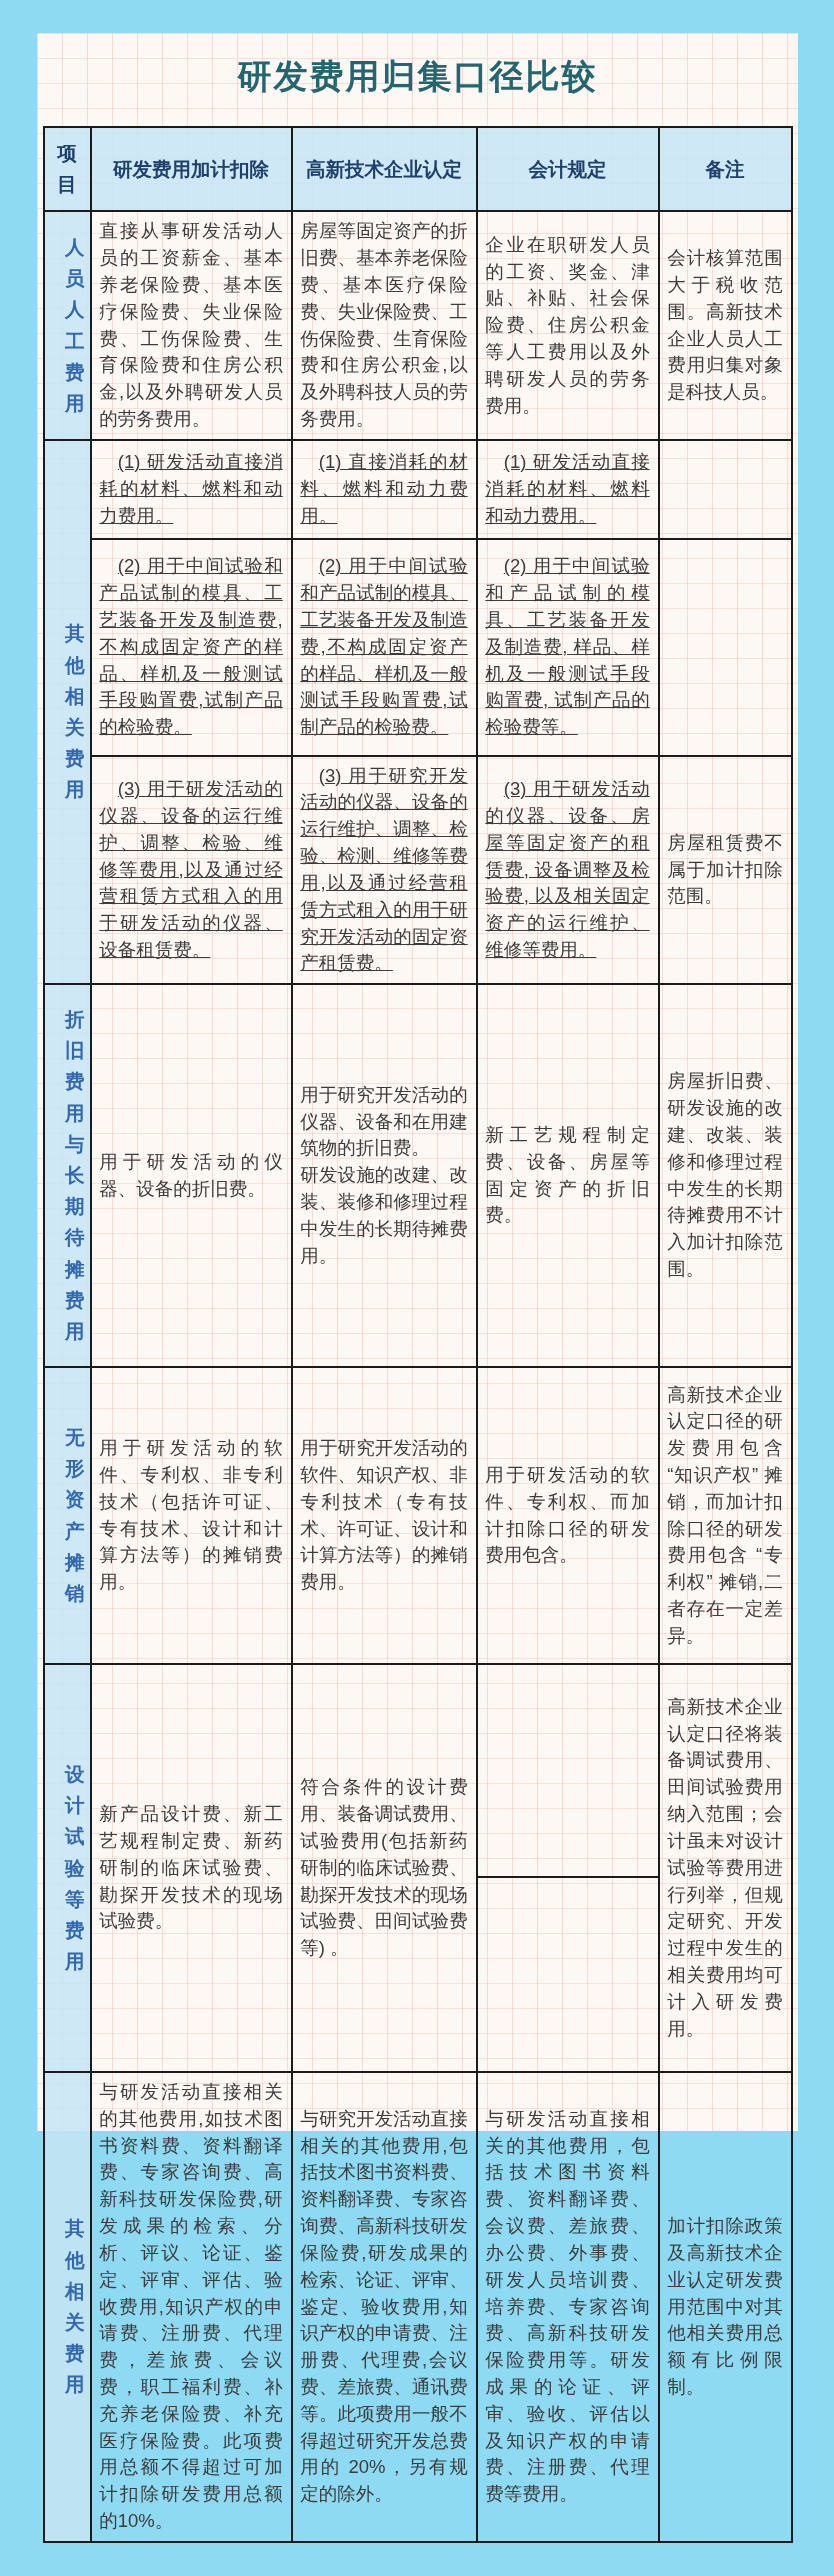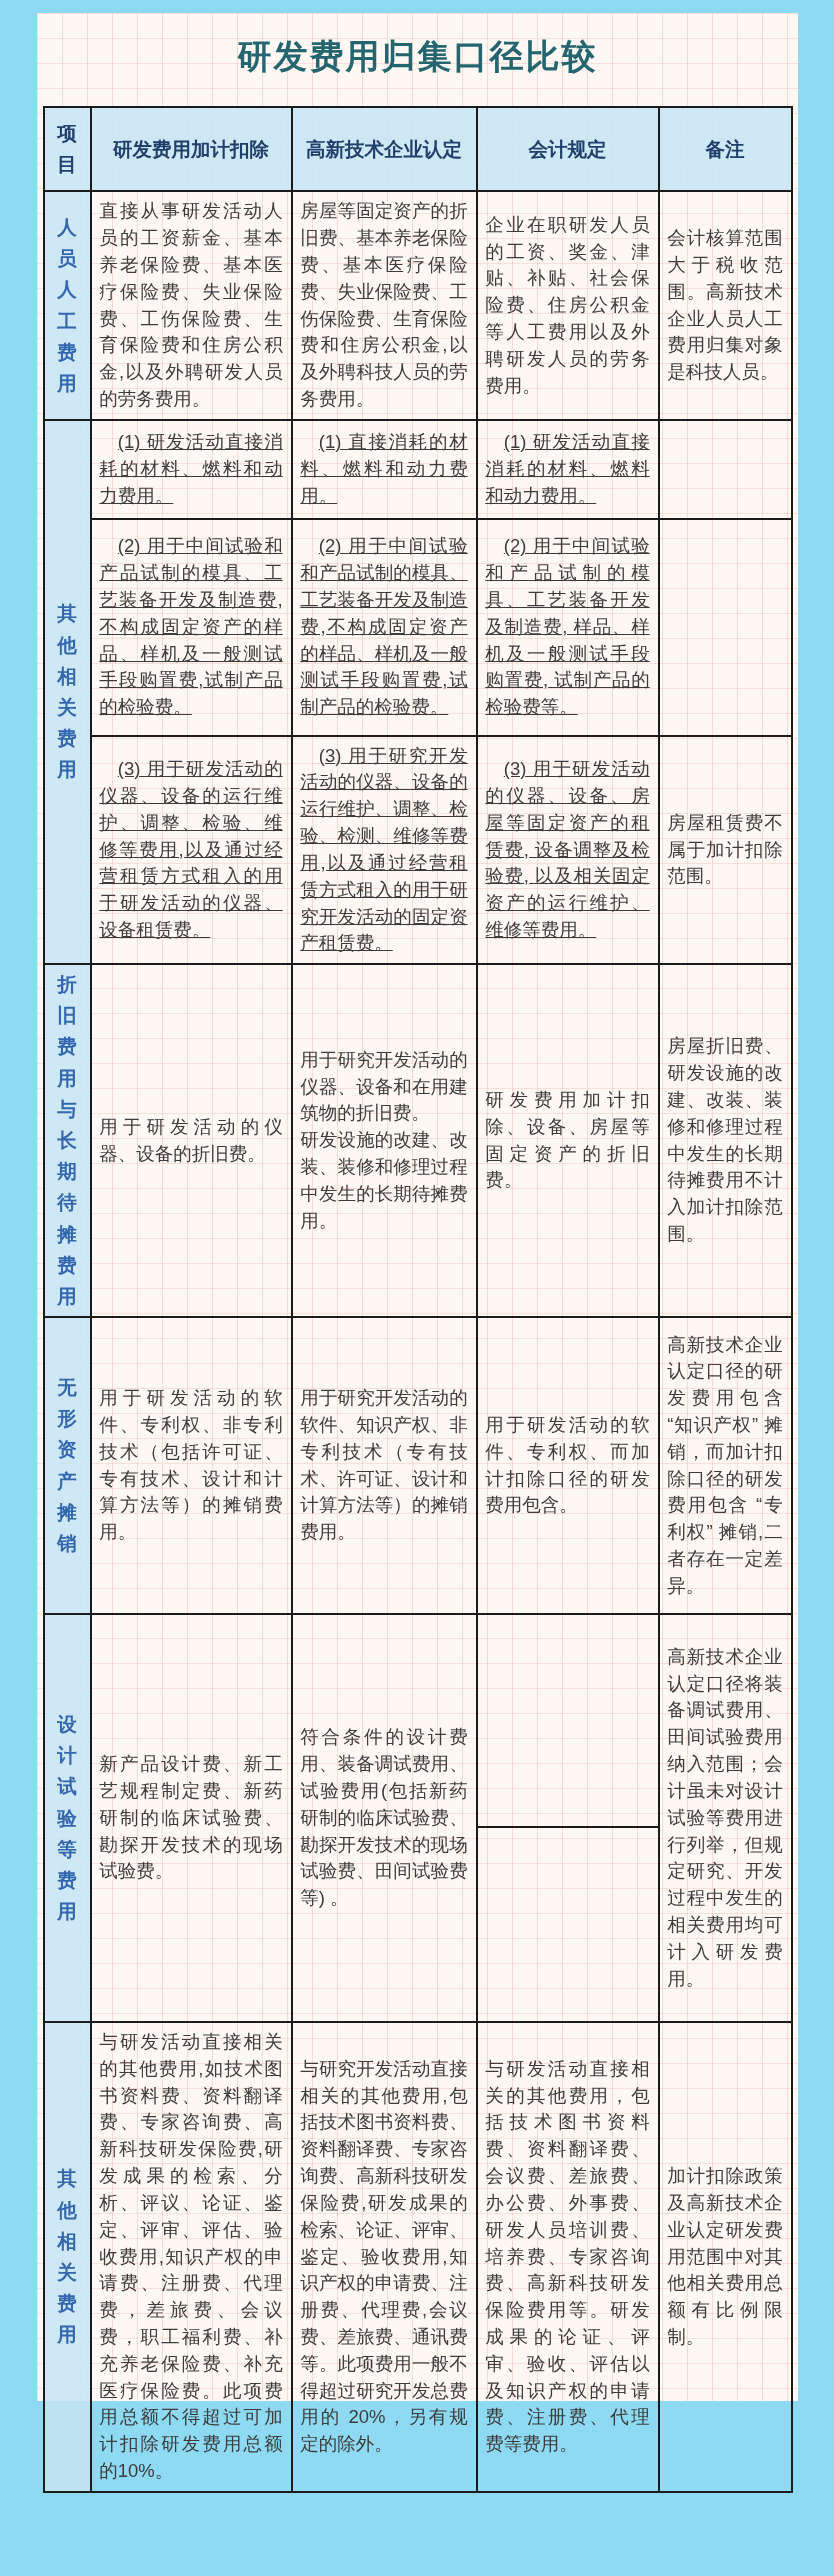--- a/index.html
+++ b/index.html
@@ -5,22 +5,22 @@
   html,body{margin:0;padding:0;}
   body{
     width:835px;height:2576px;
     background:#8edaf2;
     position:relative;
     font-family:"Liberation Sans", sans-serif;
     overflow:hidden;
   }
   .paper{
     position:absolute;
-    left:37px; top:13px;
-    width:761px; height:2388px;
+    left:37px; top:33px;
+    width:761px; height:2098px;
     background-color:#fdf8f4;
     background-image:
       linear-gradient(to right,  rgba(243,194,185,0.55) 1px, transparent 1px),
       linear-gradient(to bottom, rgba(243,194,185,0.45) 1px, transparent 1px);
     background-size:25px 25px;
     box-sizing:border-box;
     padding-top:17.6px;
   }
   .title{
     margin:3.9px 0 0 0;
@@ -53,21 +53,21 @@
     color:#20406c;
     font-size:19.5px;
     font-weight:bold;
     text-align:center;
     white-space:normal;
     padding:3.9px;
   }
   td.item{
     background:rgba(199,229,245,0.85);
     text-align:center;
-    padding:4px;
+    padding:19px;
     white-space:normal;
   }
   .vtext{
     display:inline-block;
     width:1.15em;
     word-break:break-all;
     line-height:1.6;
     font-weight:bold;
     color:#3468ae;
     font-size:19.5px;
@@ -143,21 +143,21 @@
       <td class="indent">(3) 用于研究开发活动的仪器、设备的运行维护、调整、检验、检测、维修等费用,以及通过经营租赁方式租入的用于研究开发活动的固定资产租赁费。</td>
       <td class="indent">(3) 用于研发活动的仪器、设备、房屋等固定资产的租赁费, 设备调整及检验费, 以及相关固定资产的运行维护、维修等费用。</td>
       <td>房屋租赁费不属于加计扣除范围。</td>
     </tr>
 
     <tr class="h-r3">
       <td class="item"><span class="vtext">折旧费用与长期待摊费用</span></td>
       <td>用于研发活动的仪器、设备的折旧费。</td>
       <td>用于研究开发活动的仪器、设备和在用建筑物的折旧费。
 研发设施的改建、改装、装修和修理过程中发生的长期待摊费用。</td>
-      <td>研发费用加计扣除、设备、房屋等固定资产的折旧费。</td>
+      <td>新工艺规程制定费、设备、房屋等固定资产的折旧费。</td>
       <td>房屋折旧费、研发设施的改建、改装、装修和修理过程中发生的长期待摊费用不计入加计扣除范围。</td>
     </tr>
 
     <tr class="h-r4">
       <td class="item"><span class="vtext">无形资产摊销</span></td>
       <td>用于研发活动的软件、专利权、非专利技术（包括许可证、专有技术、设计和计算方法等）的摊销费用。</td>
       <td>用于研究开发活动的软件、知识产权、非专利技术（专有技术、许可证、设计和计算方法等）的摊销费用。</td>
       <td>用于研发活动的软件、专利权、而加计扣除口径的研发费用包含。</td>
       <td>高新技术企业认定口径的研发费用包含 “知识产权” 摊销，而加计扣除口径的研发费用包含 “专利权” 摊销,二者存在一定差异。</td>
     </tr>

